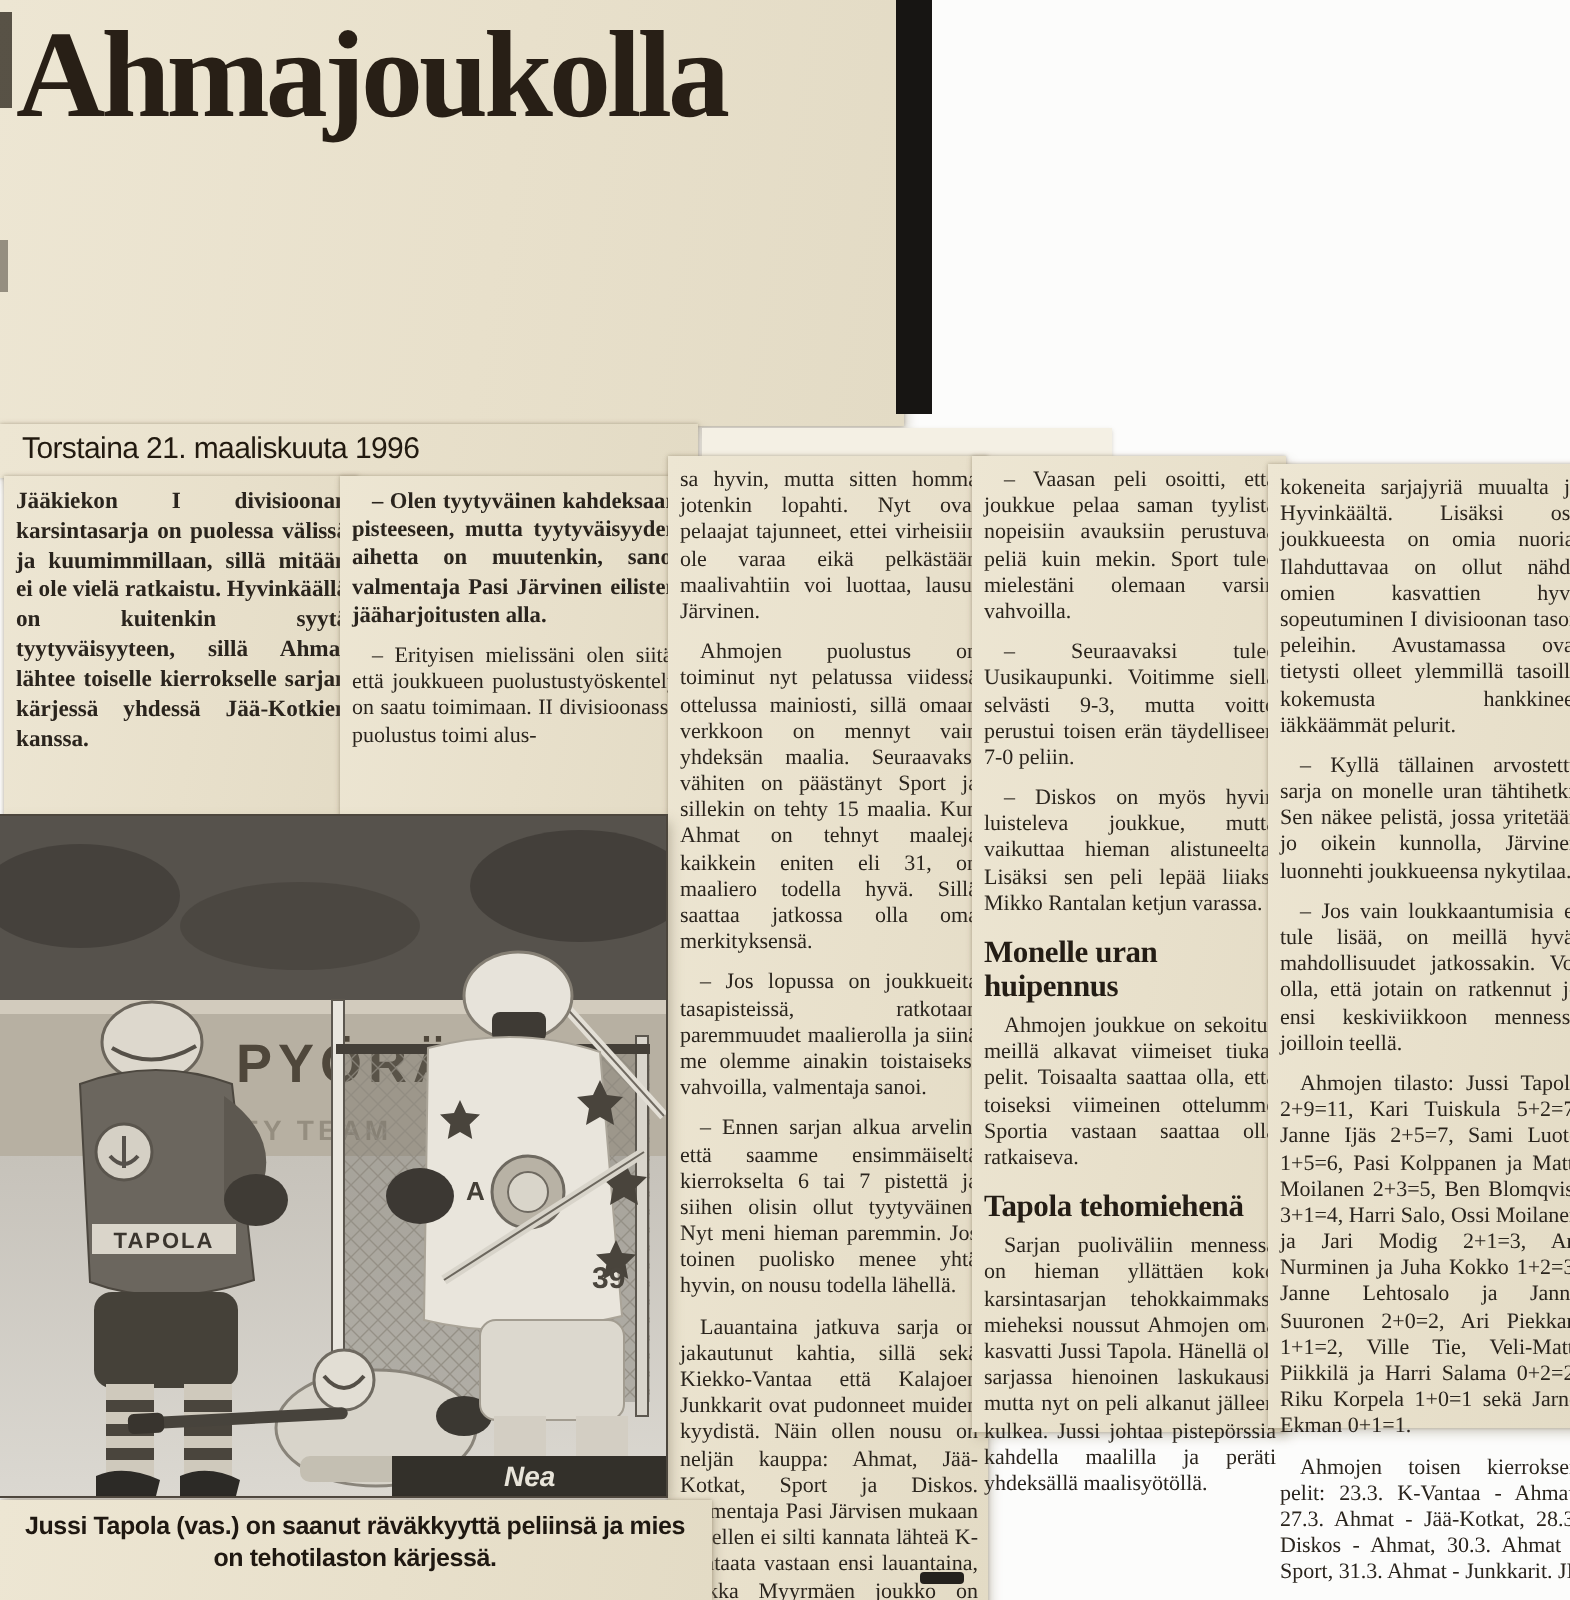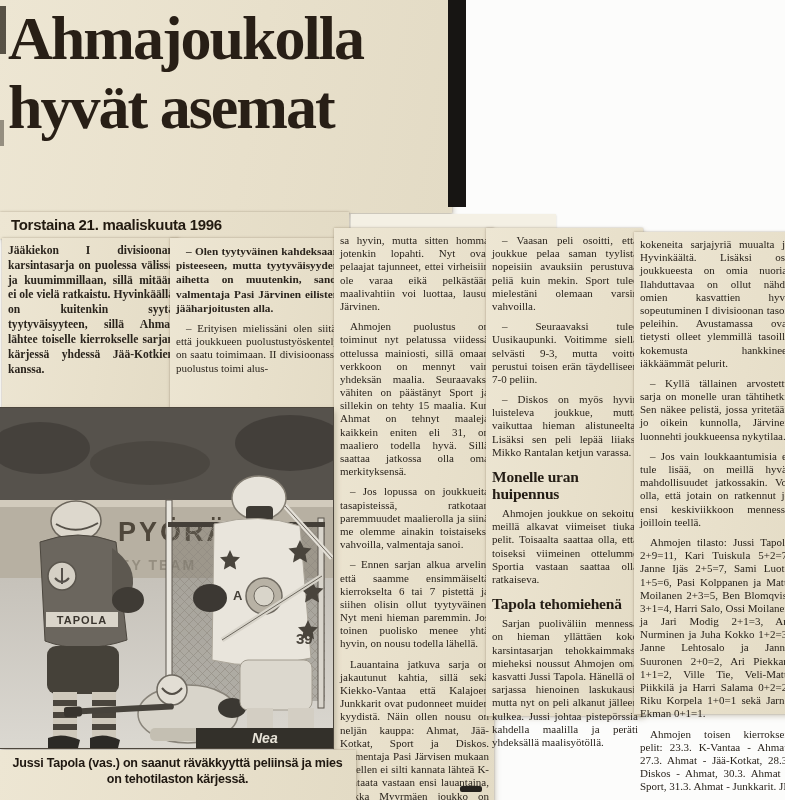--- a/index.html
+++ b/index.html
@@ -20,21 +20,21 @@
     font-weight:bold;
     font-size:62px;line-height:69px;letter-spacing:-2px;
     color:#281f16;
   }
   .darkstrip{position:absolute;background:#171513;}
   .smudge{position:absolute;background:#3d372d;opacity:.85;}
   
   .dateline{
     padding:4px 0 0 11px;
     font-family:"Liberation Sans", sans-serif;
-    font-weight:bold;font-size:15px;letter-spacing:-0.3px;
+    font-weight:normal;font-size:15px;letter-spacing:-0.3px;
     color:#221a10;
   }
   .palepatch{position:absolute;background:#f4f0e4;box-shadow:0 1px 2px rgba(150,140,115,.35);}
   
   .col{padding:6px 5px 8px 6px;font-size:11px;line-height:1.2;text-align:justify;}
   .col p{margin:0 0 7px 0;}
   .col p.lead{font-weight:bold;font-size:11.6px;line-height:1.28;}
   .col p.quote{font-weight:bold;font-size:11.3px;line-height:1.26;text-indent:10px;}
   .col p.para{text-indent:10px;}
   .col p.cont{text-indent:0;}
@@ -57,21 +57,20 @@
     color:#1f1811;
   }
   .tick{position:absolute;background:#24211d;}
 </style>
 </head>
 <body>
 
 <div class="piece" style="left:0;top:0;width:452px;height:213px;">
   <div class="headline">
     <div>Ahmajoukolla</div>
-    <div>hyvät asemat</div>
   </div>
 </div>
 <div class="darkstrip" style="left:448px;top:0;width:18px;height:207px;"></div>
 <div class="smudge" style="left:0;top:6px;width:6px;height:48px;"></div>
 <div class="smudge" style="left:0;top:120px;width:4px;height:26px;opacity:.5;"></div>
 
 <div class="piece" style="left:0;top:212px;width:349px;height:27px;">
   <div class="dateline">Torstaina 21. maaliskuuta 1996</div>
 </div>
 <div class="palepatch" style="left:351px;top:214px;width:205px;height:24px;"></div>

